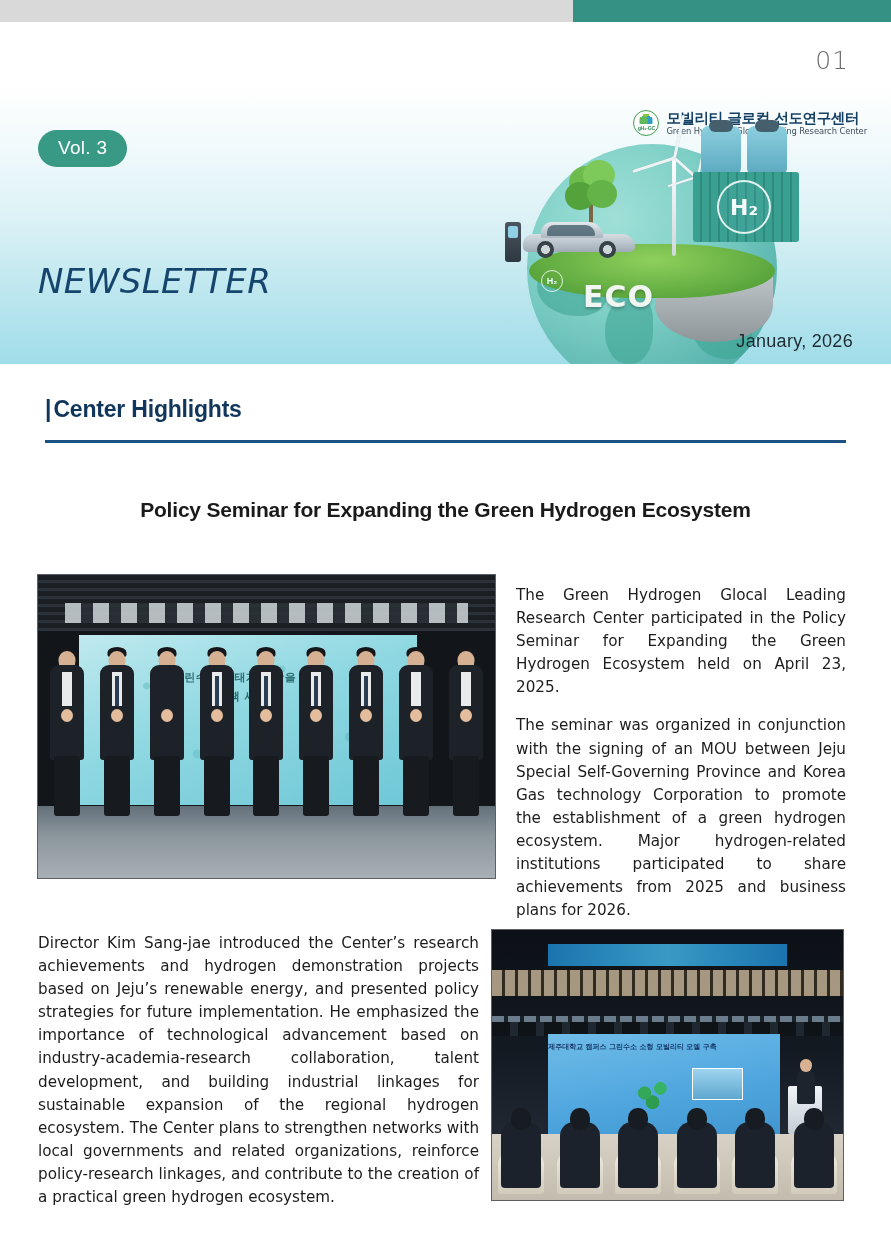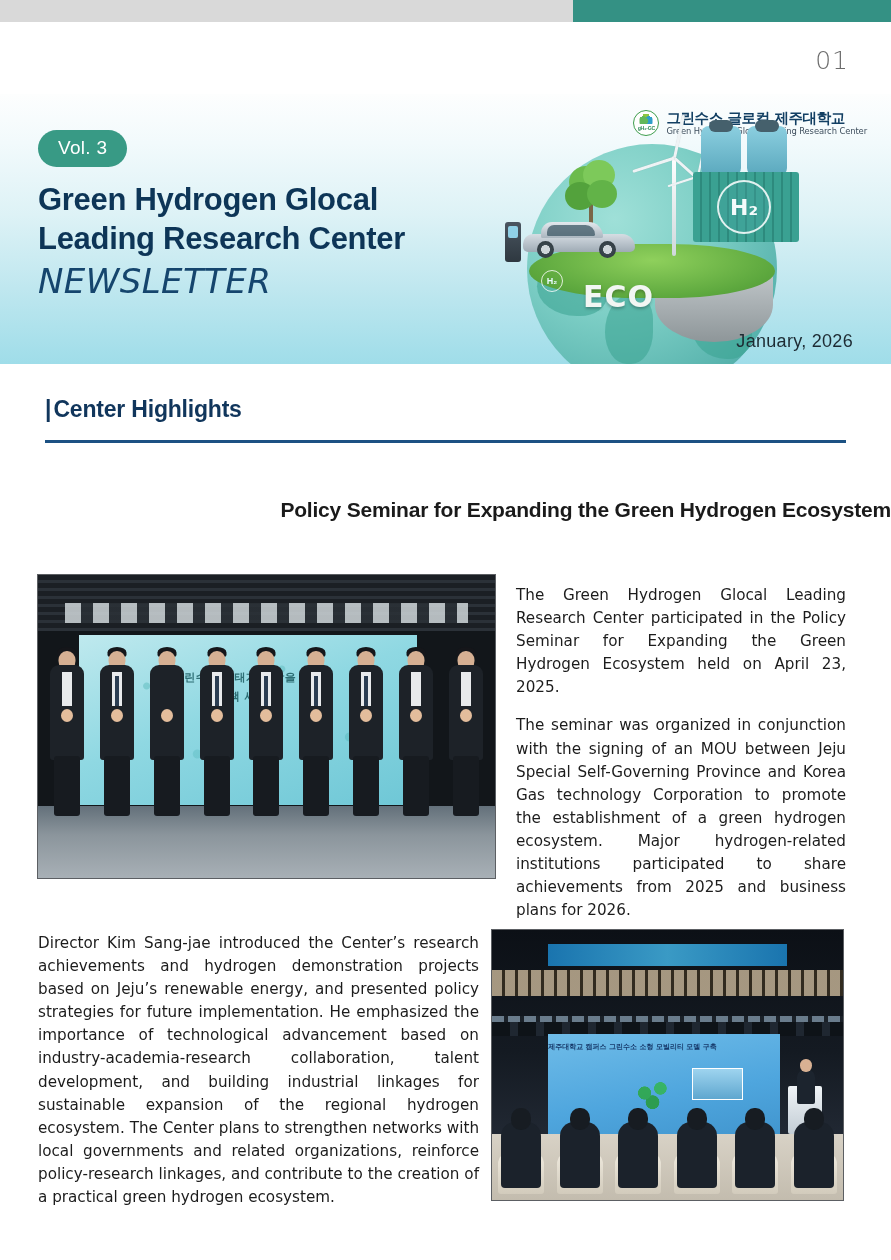--- a/index.html
+++ b/index.html
@@ -135,21 +135,21 @@
   
   .section { position:absolute; top:396px; left:45px; width:801px; }
   .sec-row { display:flex; align-items:baseline; gap:22px; }
   .sec-title { font-size:23px; font-weight:bold; color:#11365c; letter-spacing:-.2px; }
   .sec-bar { color:#11365c; font-weight:bold; font-size:23px; margin-right:2px; }
   .sec-sub { font-size:18px; color:#b3b8bd; letter-spacing:.2px; }
   .sec-rule { margin-top:17px; height:3px; background:#1c5183; width:801px; }
 
   
   .art-title {
-    position:absolute; top:498px; left:0; width:891px; text-align:right;
+    position:absolute; top:498px; left:0; width:891px; text-align:center;
     font-size:21px; font-weight:bold; color:#1a1a1a; letter-spacing:-.2px;
   }
 
   .photo1 { position:absolute; top:574px; left:37px; width:459px; height:305px;
             border:1px solid #5c5f63; overflow:hidden; background:#12161a; }
   .photo2 { position:absolute; top:929px; left:491px; width:353px; height:272px;
             border:1px solid #5c5f63; overflow:hidden; background:#0d1116; }
 
   .body-col-right { position:absolute; top:584px; left:516px; width:330px;
     font-size:15.2px; line-height:1.52; color:#1c1c1c; text-align:justify;
@@ -249,21 +249,21 @@
   <div class="page-num">01</div>
 
   <div class="hero">
 
     <div class="logo">
       <div class="logo-mark">
         <span class="leaf"></span>
         <span class="mark-txt">gH₂-GC</span>
       </div>
       <div class="logo-text">
-        <div class="logo-kr">그린수소 글로컬 제주대학교</div>
+        <div class="logo-kr">모빌리티 글로컬 선도연구센터</div>
         <div class="logo-en">Green Hydrogen Glocal Leading Research Center</div>
       </div>
     </div>
 
     <div class="illus">
       <div class="globe">
         <span class="cont c1"></span>
         <span class="cont c2"></span>
         <span class="cont c3"></span>
         <span class="cont c4"></span>
@@ -309,24 +309,20 @@
       <div class="batt b2">
           <span class="batt-cap"></span>
         </div>
       <div class="panel-stack"></div>
       <div class="h2-badge">H₂</div>
       <div class="h2-small">H₂</div>
       <div class="eco-word">ECO</div>
     </div>
 
     <div class="vol-badge">Vol. 3</div>
-    <div class="hero-title">
-      <div>Green Hydrogen Glocal</div>
-      <div>Leading Research Center</div>
-    </div>
     <div class="hero-sub">NEWSLETTER</div>
     <div class="hero-date">January, 2026</div>
   </div>
 
   <div class="section">
     <div class="sec-row">
       <div style="display:flex;align-items:baseline;">
         <span class="sec-bar">|</span>
         <span class="sec-title">Center Highlights</span>
       </div>

